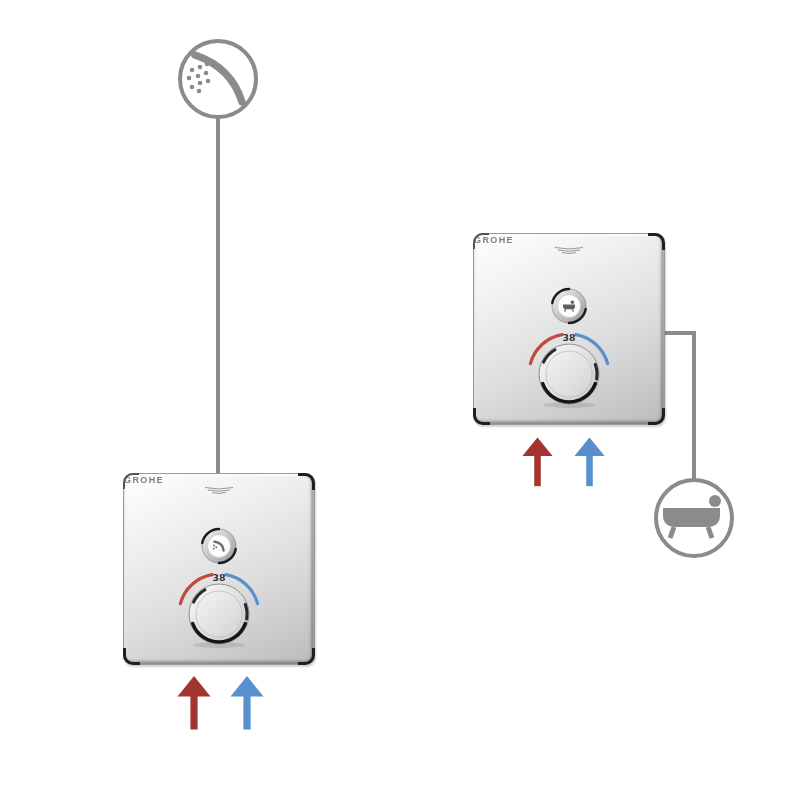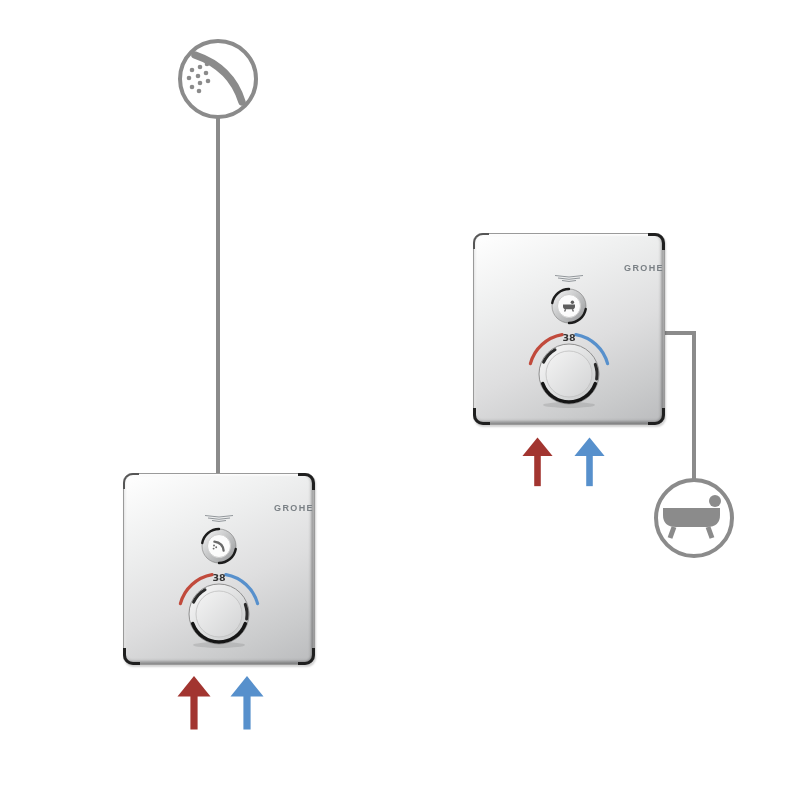--- a/index.html
+++ b/index.html
@@ -14,21 +14,21 @@
                     inset -3px 0 3px rgba(25,25,25,.35),
                     inset 0 -3px 3px rgba(25,25,25,.30),
                     inset 2px 0 2px rgba(255,255,255,.45),
                     1px 2px 2px rgba(0,0,0,.18);}
   .plate .face{position:absolute;left:0;top:0;}
   .corner{position:absolute;width:14px;height:14px;border:0 solid #1f1f1f;pointer-events:none;}
   .corner.tr{top:-1px;right:-1px;border-top-width:3px;border-right-width:3px;border-top-right-radius:10px;}
   .corner.br{bottom:-1px;right:-1px;border-bottom-width:3px;border-right-width:3px;border-bottom-right-radius:10px;}
   .corner.bl{bottom:-1px;left:-1px;border-bottom-width:3px;border-left-width:3px;border-bottom-left-radius:10px;}
   .corner.tl{top:-1px;left:-1px;border-top-width:2px;border-left-width:2px;border-top-left-radius:10px;border-color:#555;}
-  .logo{position:absolute;top:30px;left:0;right:0;text-align:right;line-height:1;}
+  .logo{position:absolute;top:2px;left:0;right:0;text-align:left;line-height:1;}
   .logo .txt{display:block;font-size:9px;font-weight:bold;letter-spacing:1.4px;color:#7a8085;}
   .logo svg{display:block;margin:1px auto 0;}
   .arrow{position:absolute;}
 </style>
 </head>
 <body>
 
 <svg width="0" height="0" style="position:absolute" aria-hidden="true">
   <defs>
     <linearGradient id="gFace" x1="0" y1="0" x2="1" y2="1">

